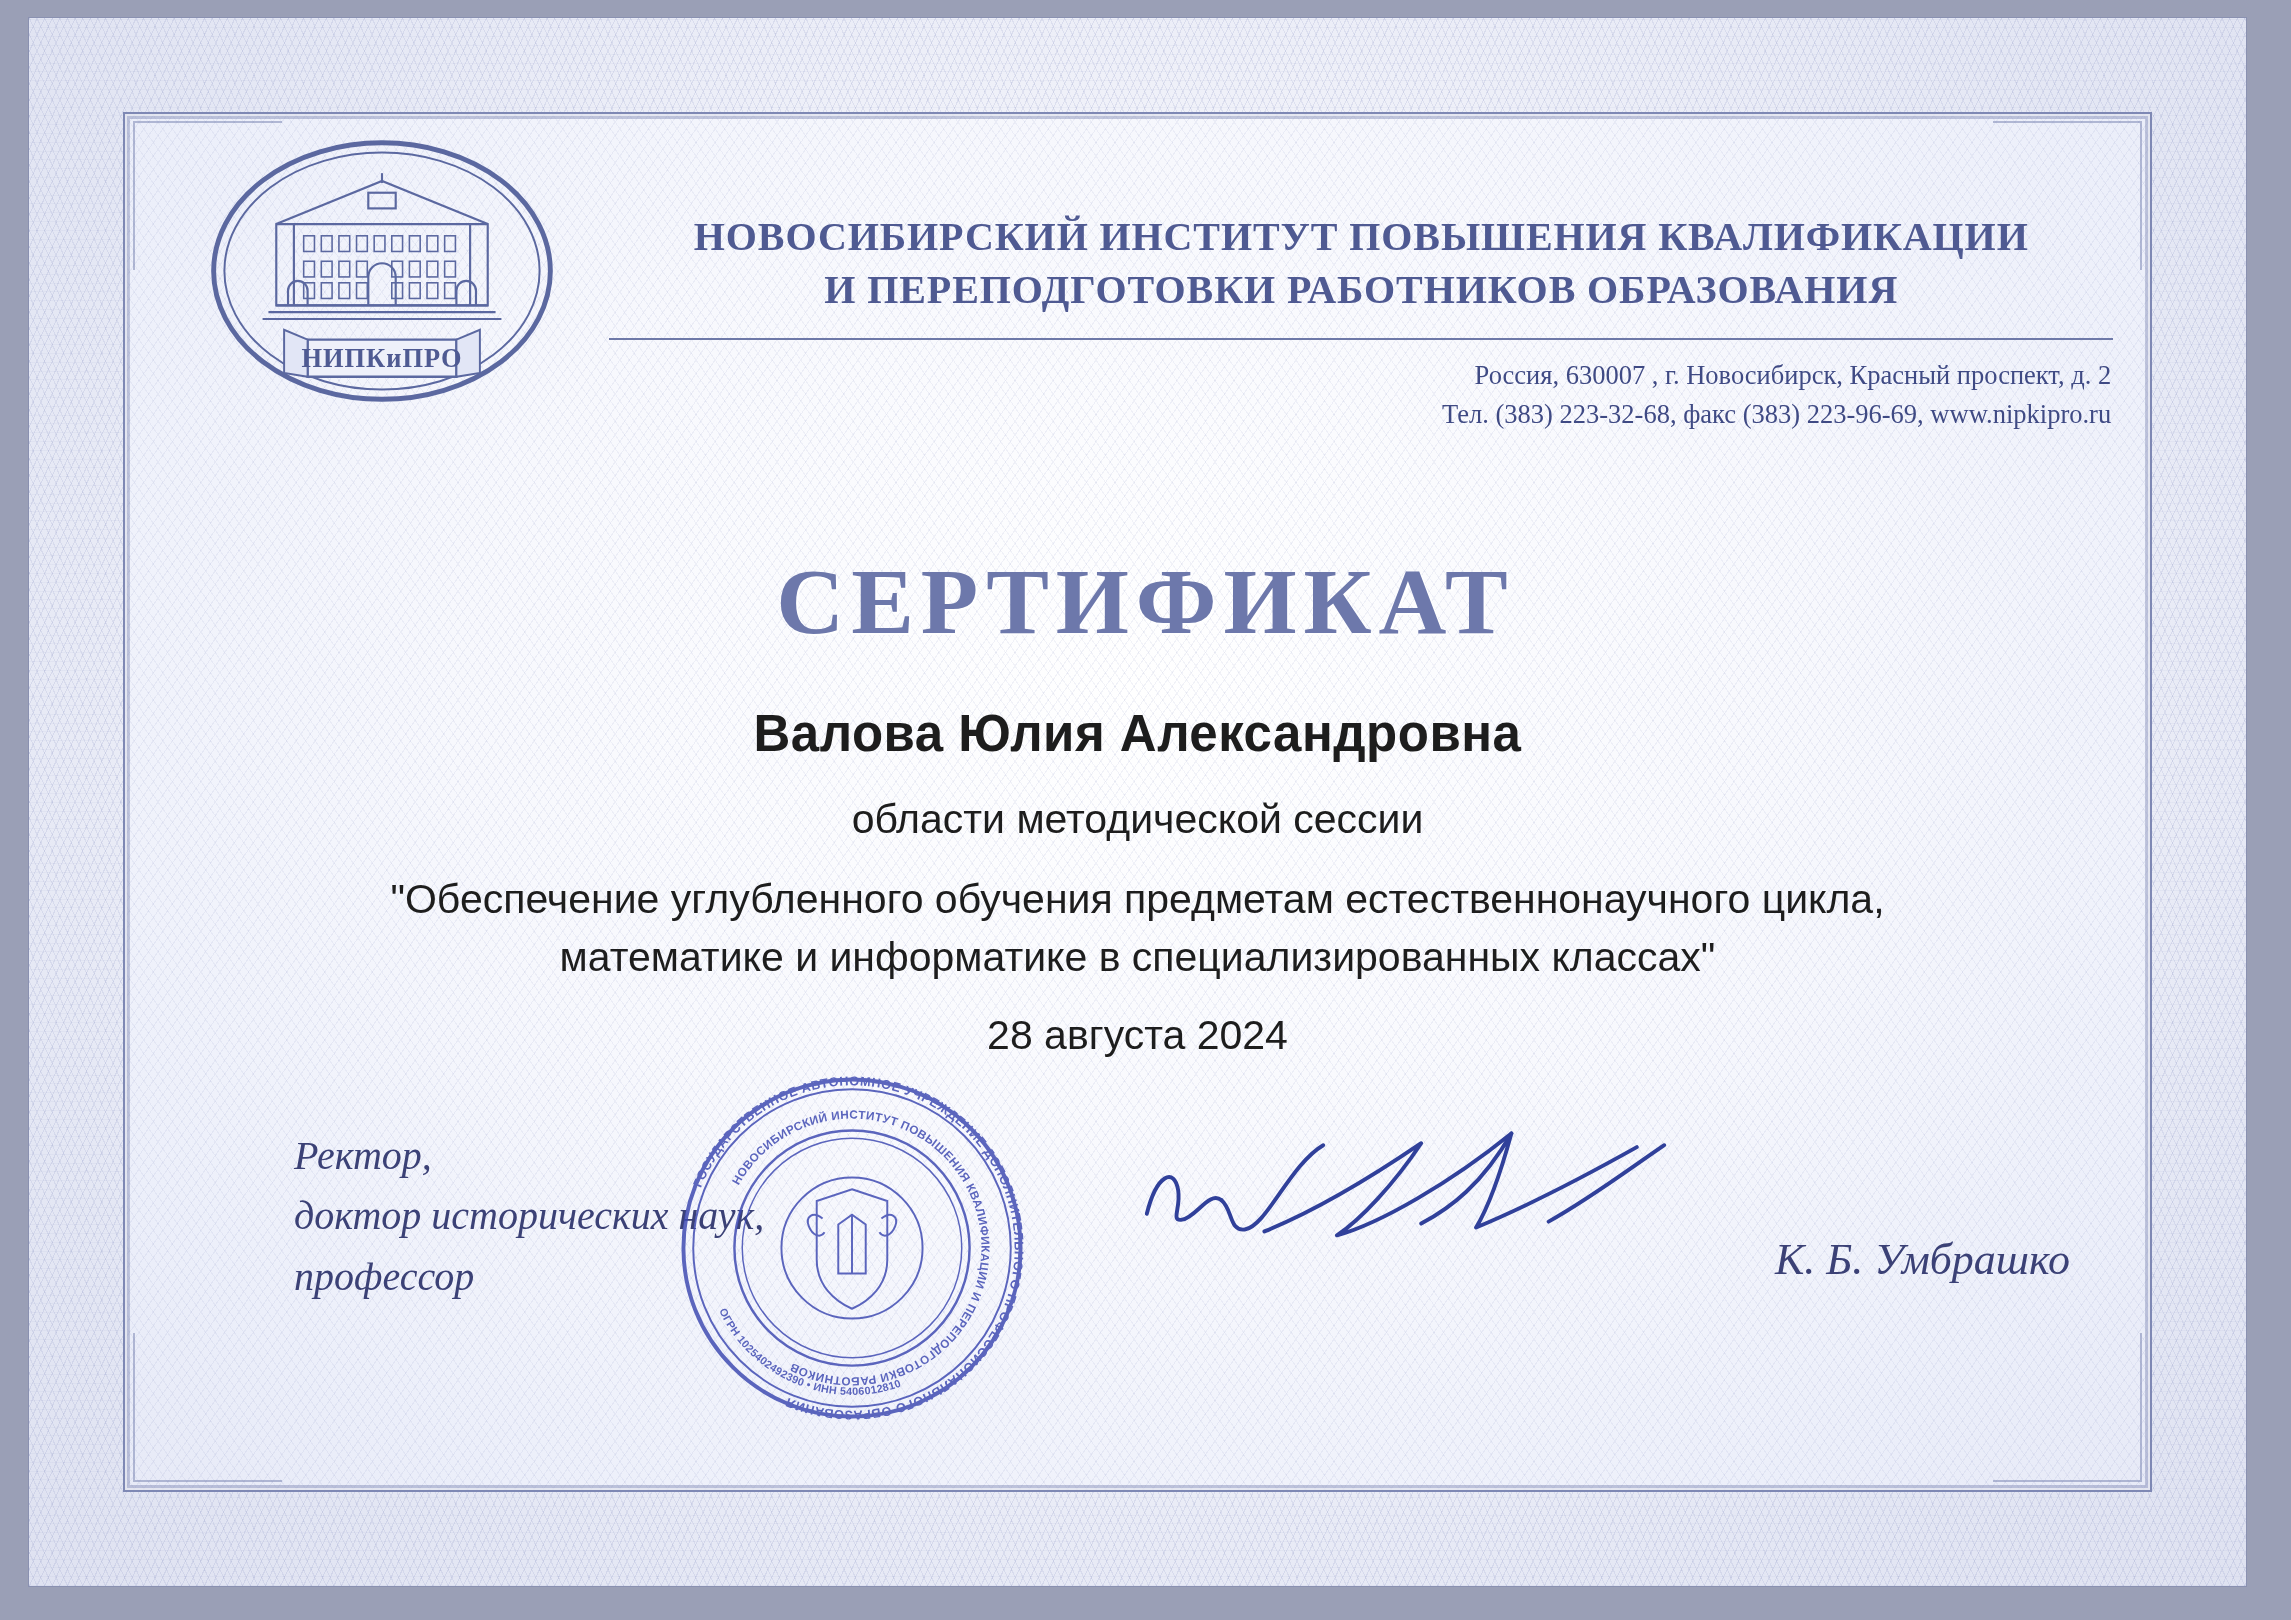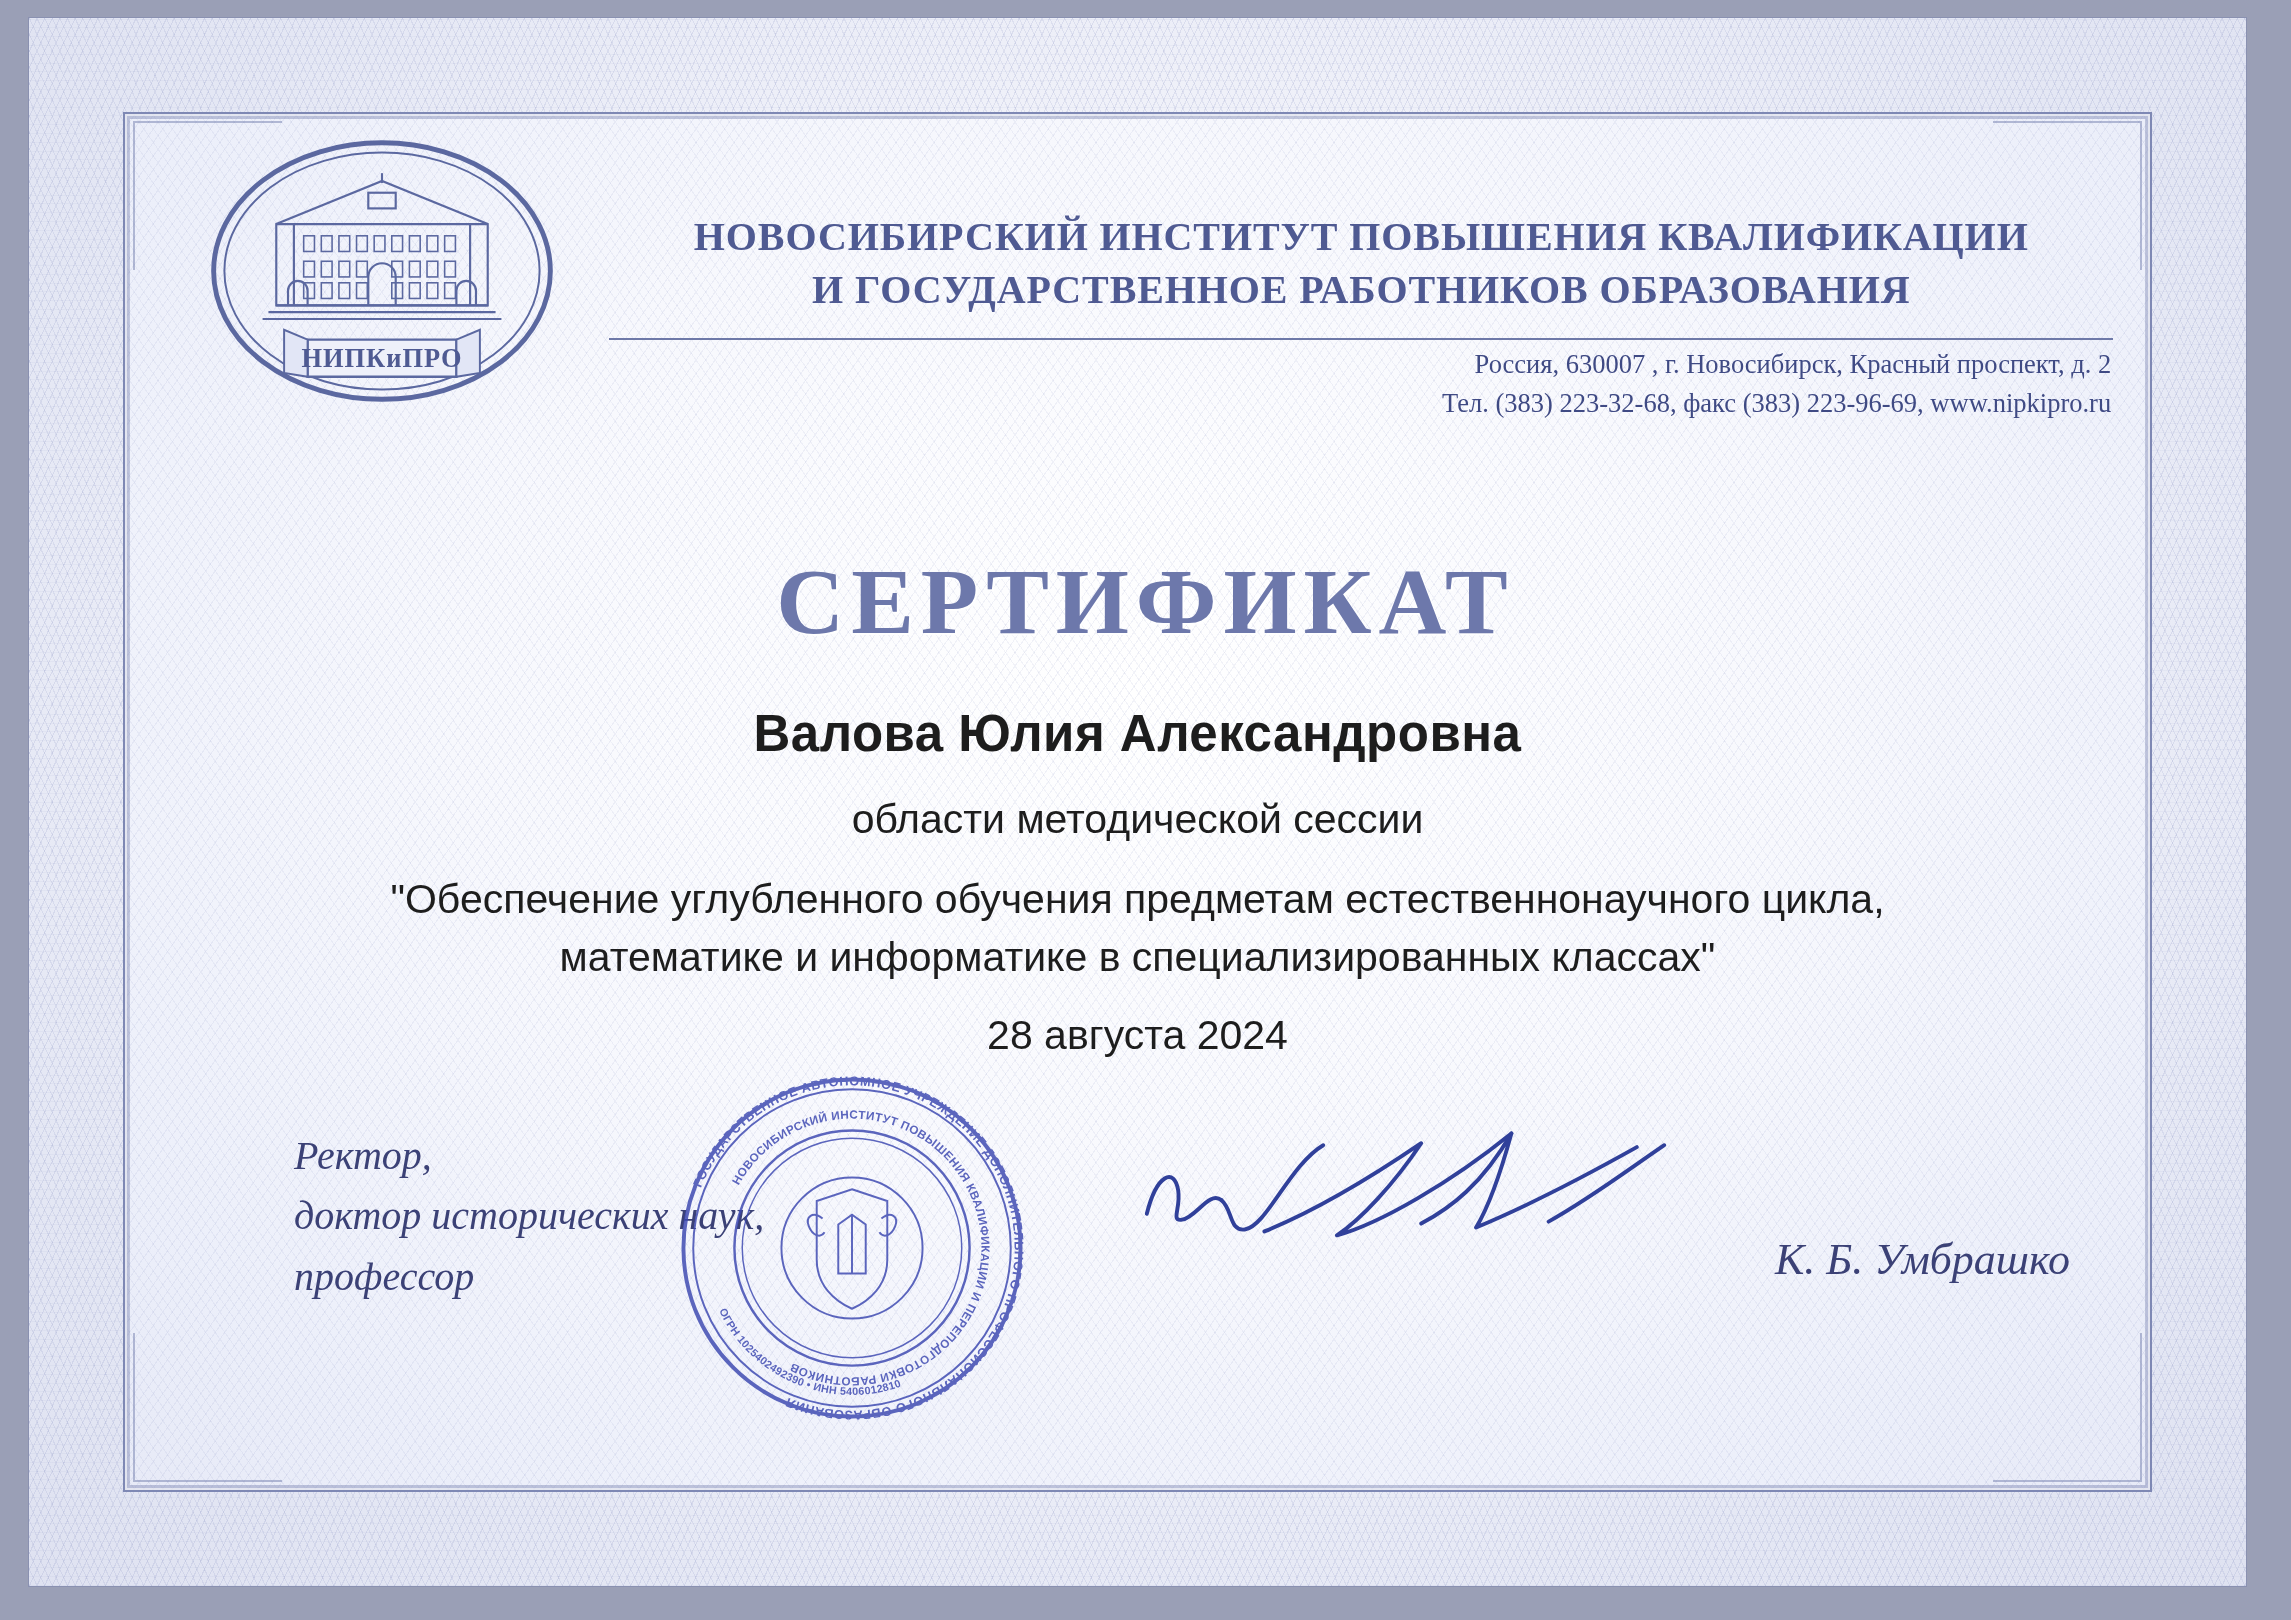--- a/index.html
+++ b/index.html
@@ -97,21 +97,21 @@
     letter-spacing: 0.9px;
     line-height: 1.33;
     text-align: center;
     white-space: nowrap;
   }
   .header-rule {
     margin: 21.6px 5.9px 0 5.9px;
     border-top: 2px solid #6e79a8;
   }
   .contacts {
-    margin-top: 5px;
+    margin-top: 16px;
     text-align: right;
     padding-right: 7.8px;
     color: #3f4a84;
     font-family: "Liberation Serif", serif;
     font-size: 26.5px;
     line-height: 1.5;
   }
 
   
   .cert-title {
@@ -278,21 +278,21 @@
             <path d="M124 210 L276 210 L276 248 L124 248 Z" fill="#eef0fa" stroke="#5b68a0" stroke-width="2.4"></path>
             <path d="M124 210 L100 200 L100 244 L124 248 Z" fill="#e2e6f6" stroke="#5b68a0" stroke-width="2"></path>
             <path d="M276 210 L300 200 L300 244 L276 248 Z" fill="#e2e6f6" stroke="#5b68a0" stroke-width="2"></path>
             <text x="200" y="238" text-anchor="middle" font-family="Liberation Serif, serif" font-size="27" font-weight="bold" fill="#4f5a92" letter-spacing="1">НИПКиПРО</text>
           </g>
         </svg>
       </div>
 
       <div class="header-text">
         <div class="inst-name">НОВОСИБИРСКИЙ ИНСТИТУТ ПОВЫШЕНИЯ КВАЛИФИКАЦИИ</div>
-        <div class="inst-name">И ГОСУДАРСТВЕННОЕ РАБОТНИКОВ ОБРАЗОВАНИЯ</div>
+        <div class="inst-name">И ПЕРЕПОДГОТОВКИ РАБОТНИКОВ ОБРАЗОВАНИЯ</div>
         <div class="header-rule"></div>
         <div class="contacts">Россия, 630007 , г. Новосибирск, Красный проспект, д. 2</div>
         <div class="contacts" style="margin-top:0;">Тел. (383) 223-32-68, факс (383) 223-96-69, www.nipkipro.ru</div>
       </div>
     </div>
 
     <div class="cert-title">СЕРТИФИКАТ</div>
 
     <div class="body-block">
       <div class="recipient">Валова Юлия Александровна</div>

